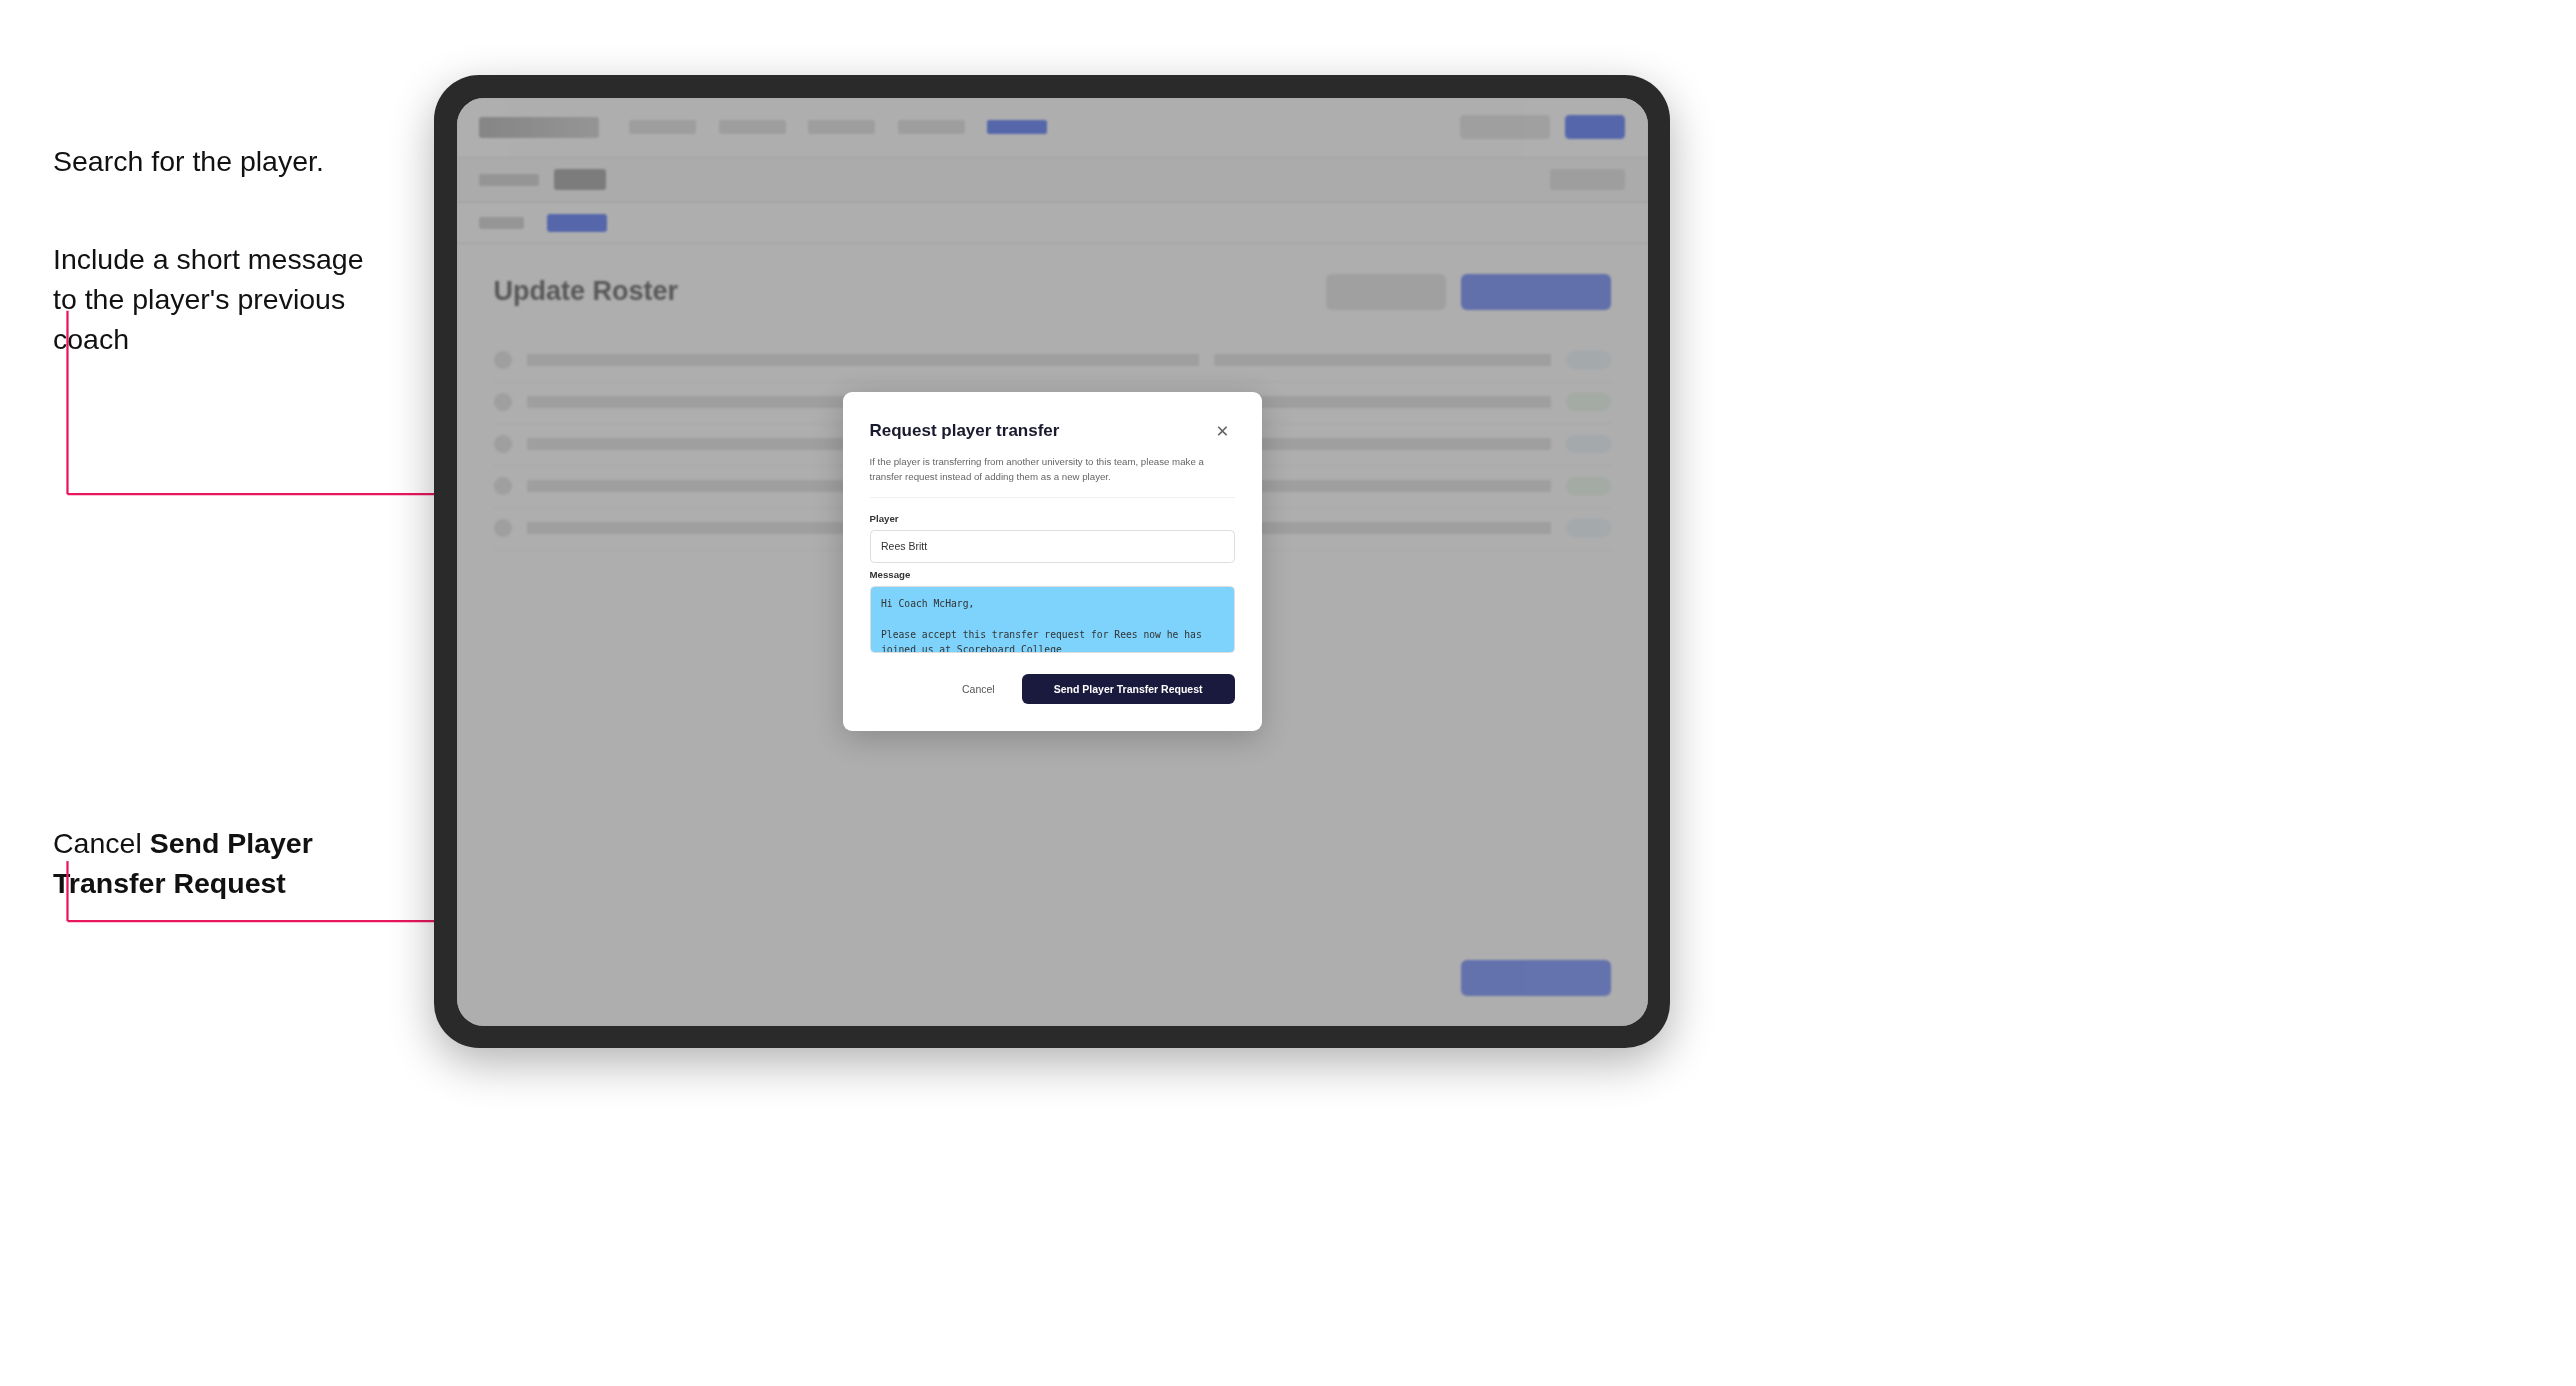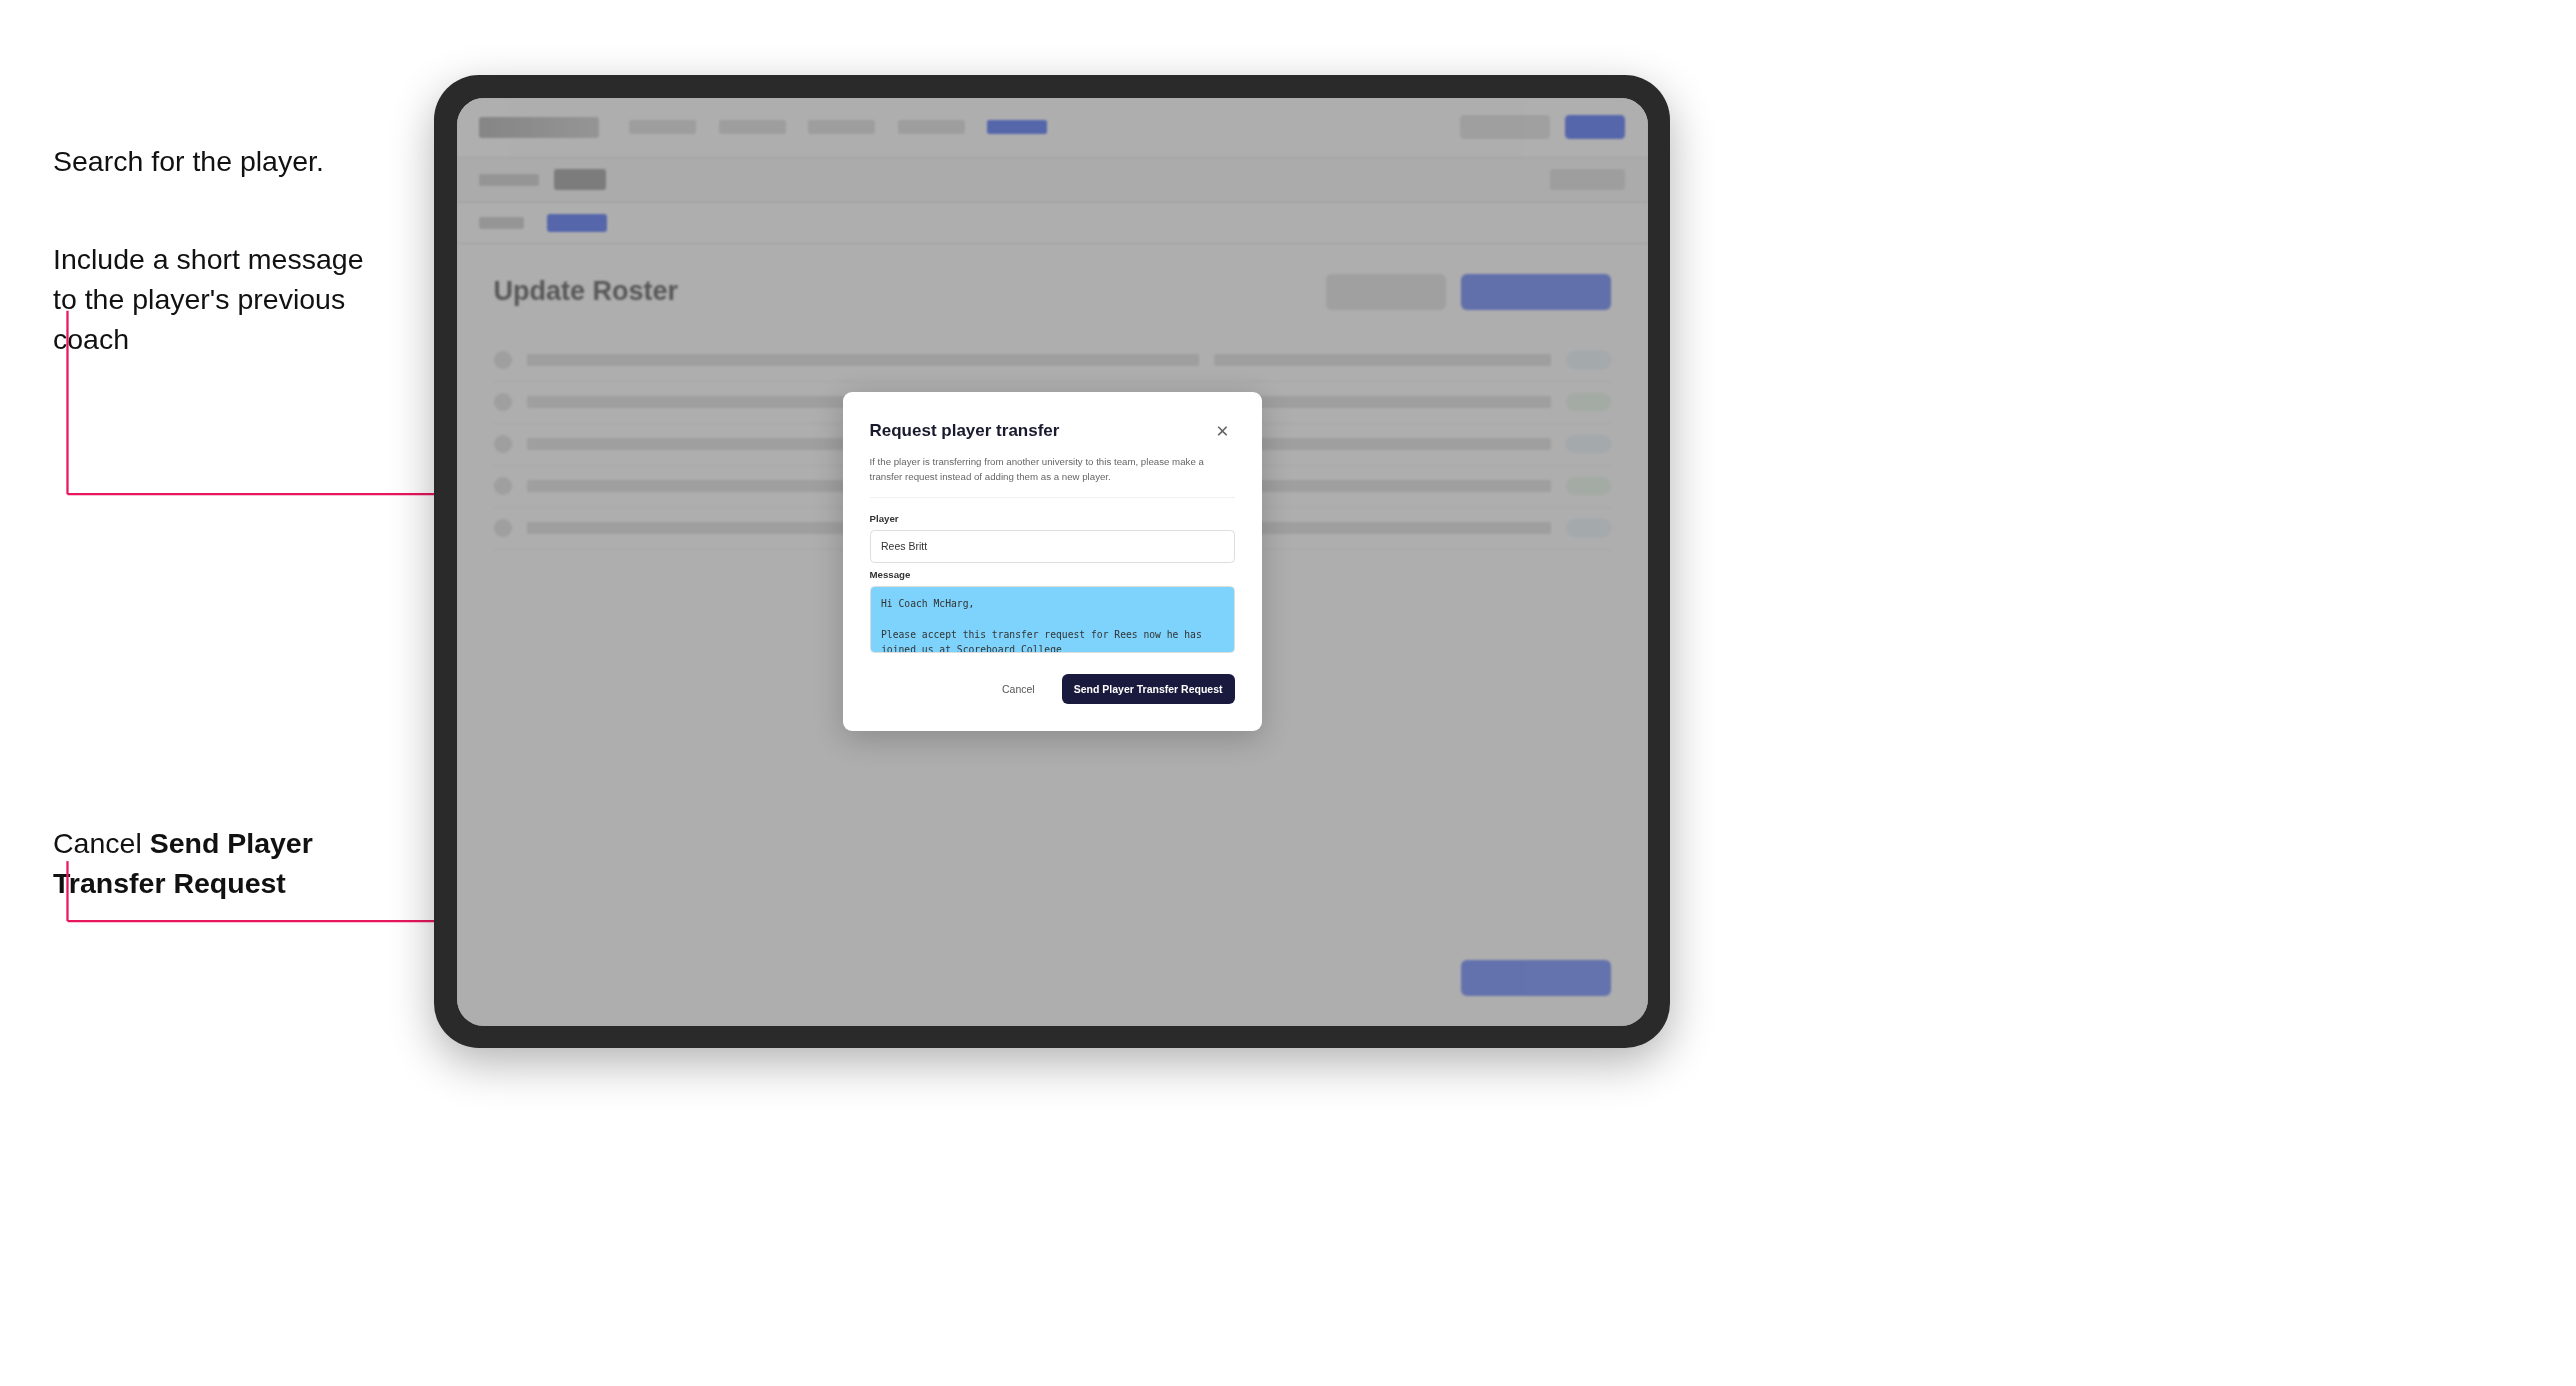--- a/index.html
+++ b/index.html
@@ -402,21 +402,21 @@
       cursor: pointer;
       padding: 7.5px 12px;
       border-radius: 4.5px;
     }
 
     .btn-send {
       background: #1a1a3e;
       color: #fff;
       border: none;
       border-radius: 6px;
-      padding: 9px 12px;
+      padding: 9px 32px;
       font-size: 10.5px;
       font-weight: 600;
       cursor: pointer;
     }
 
     
     .app-footer {
       position: absolute;
       bottom: 30px;
       right: 37px;

